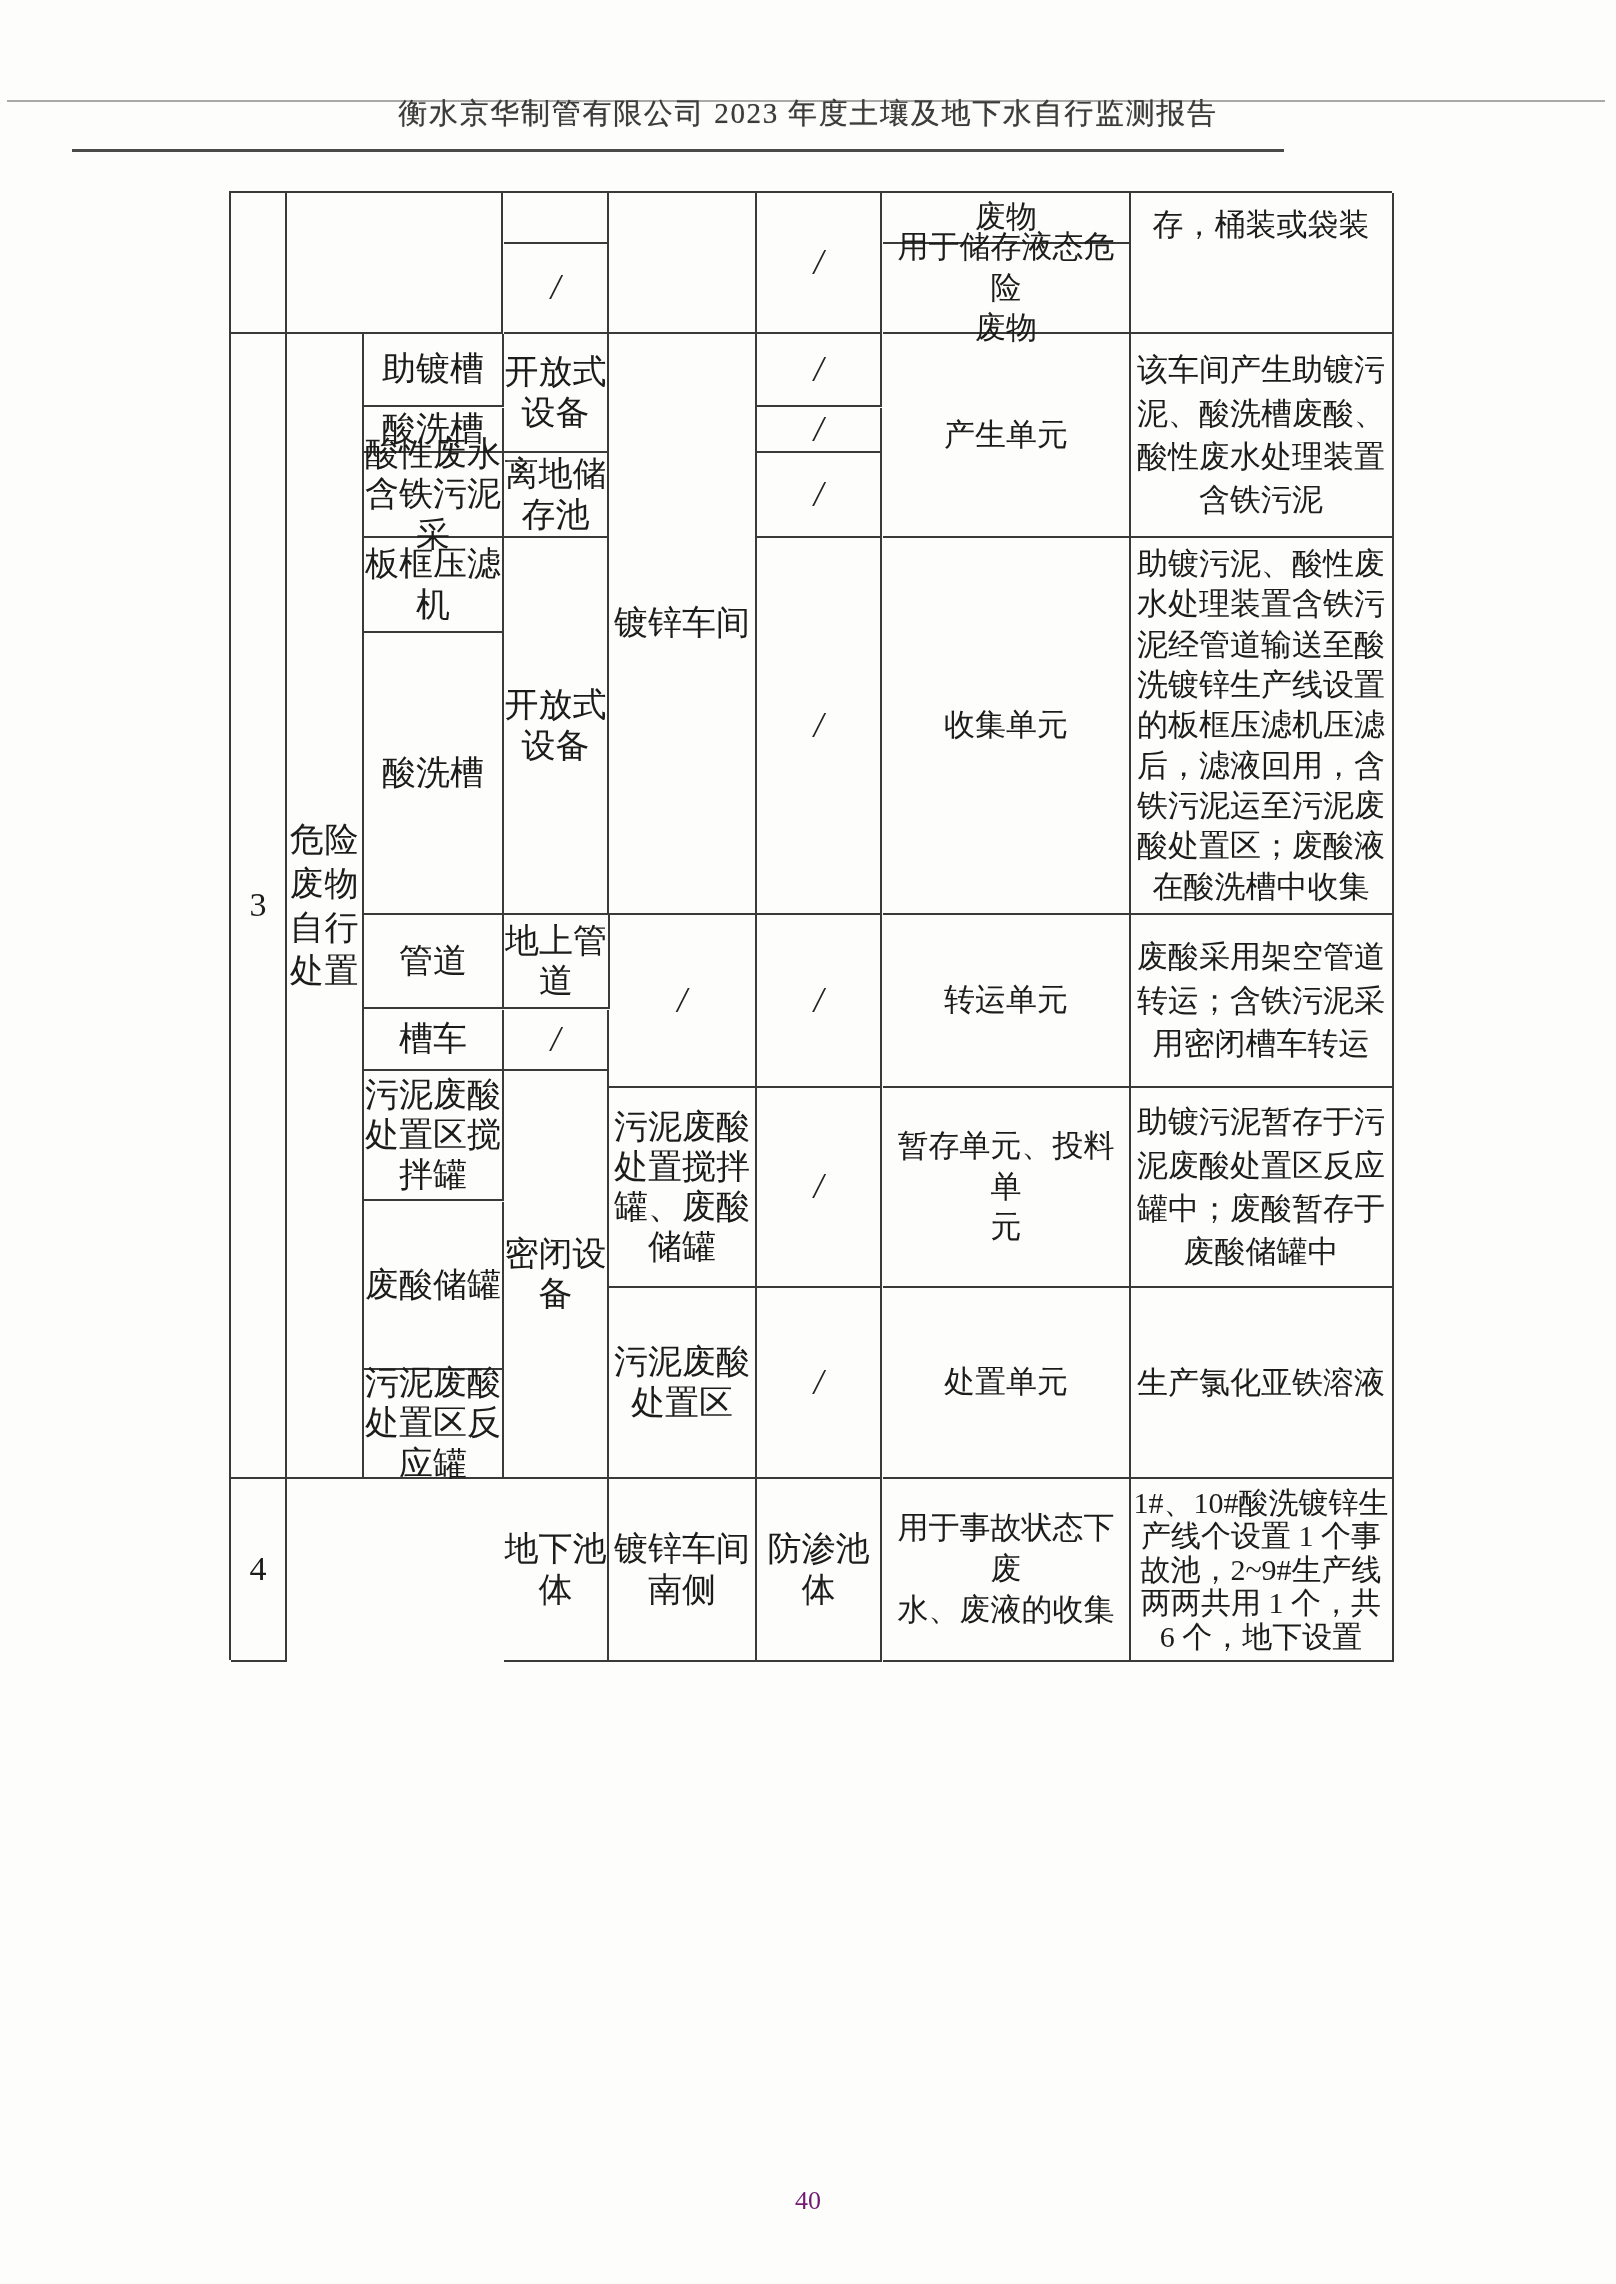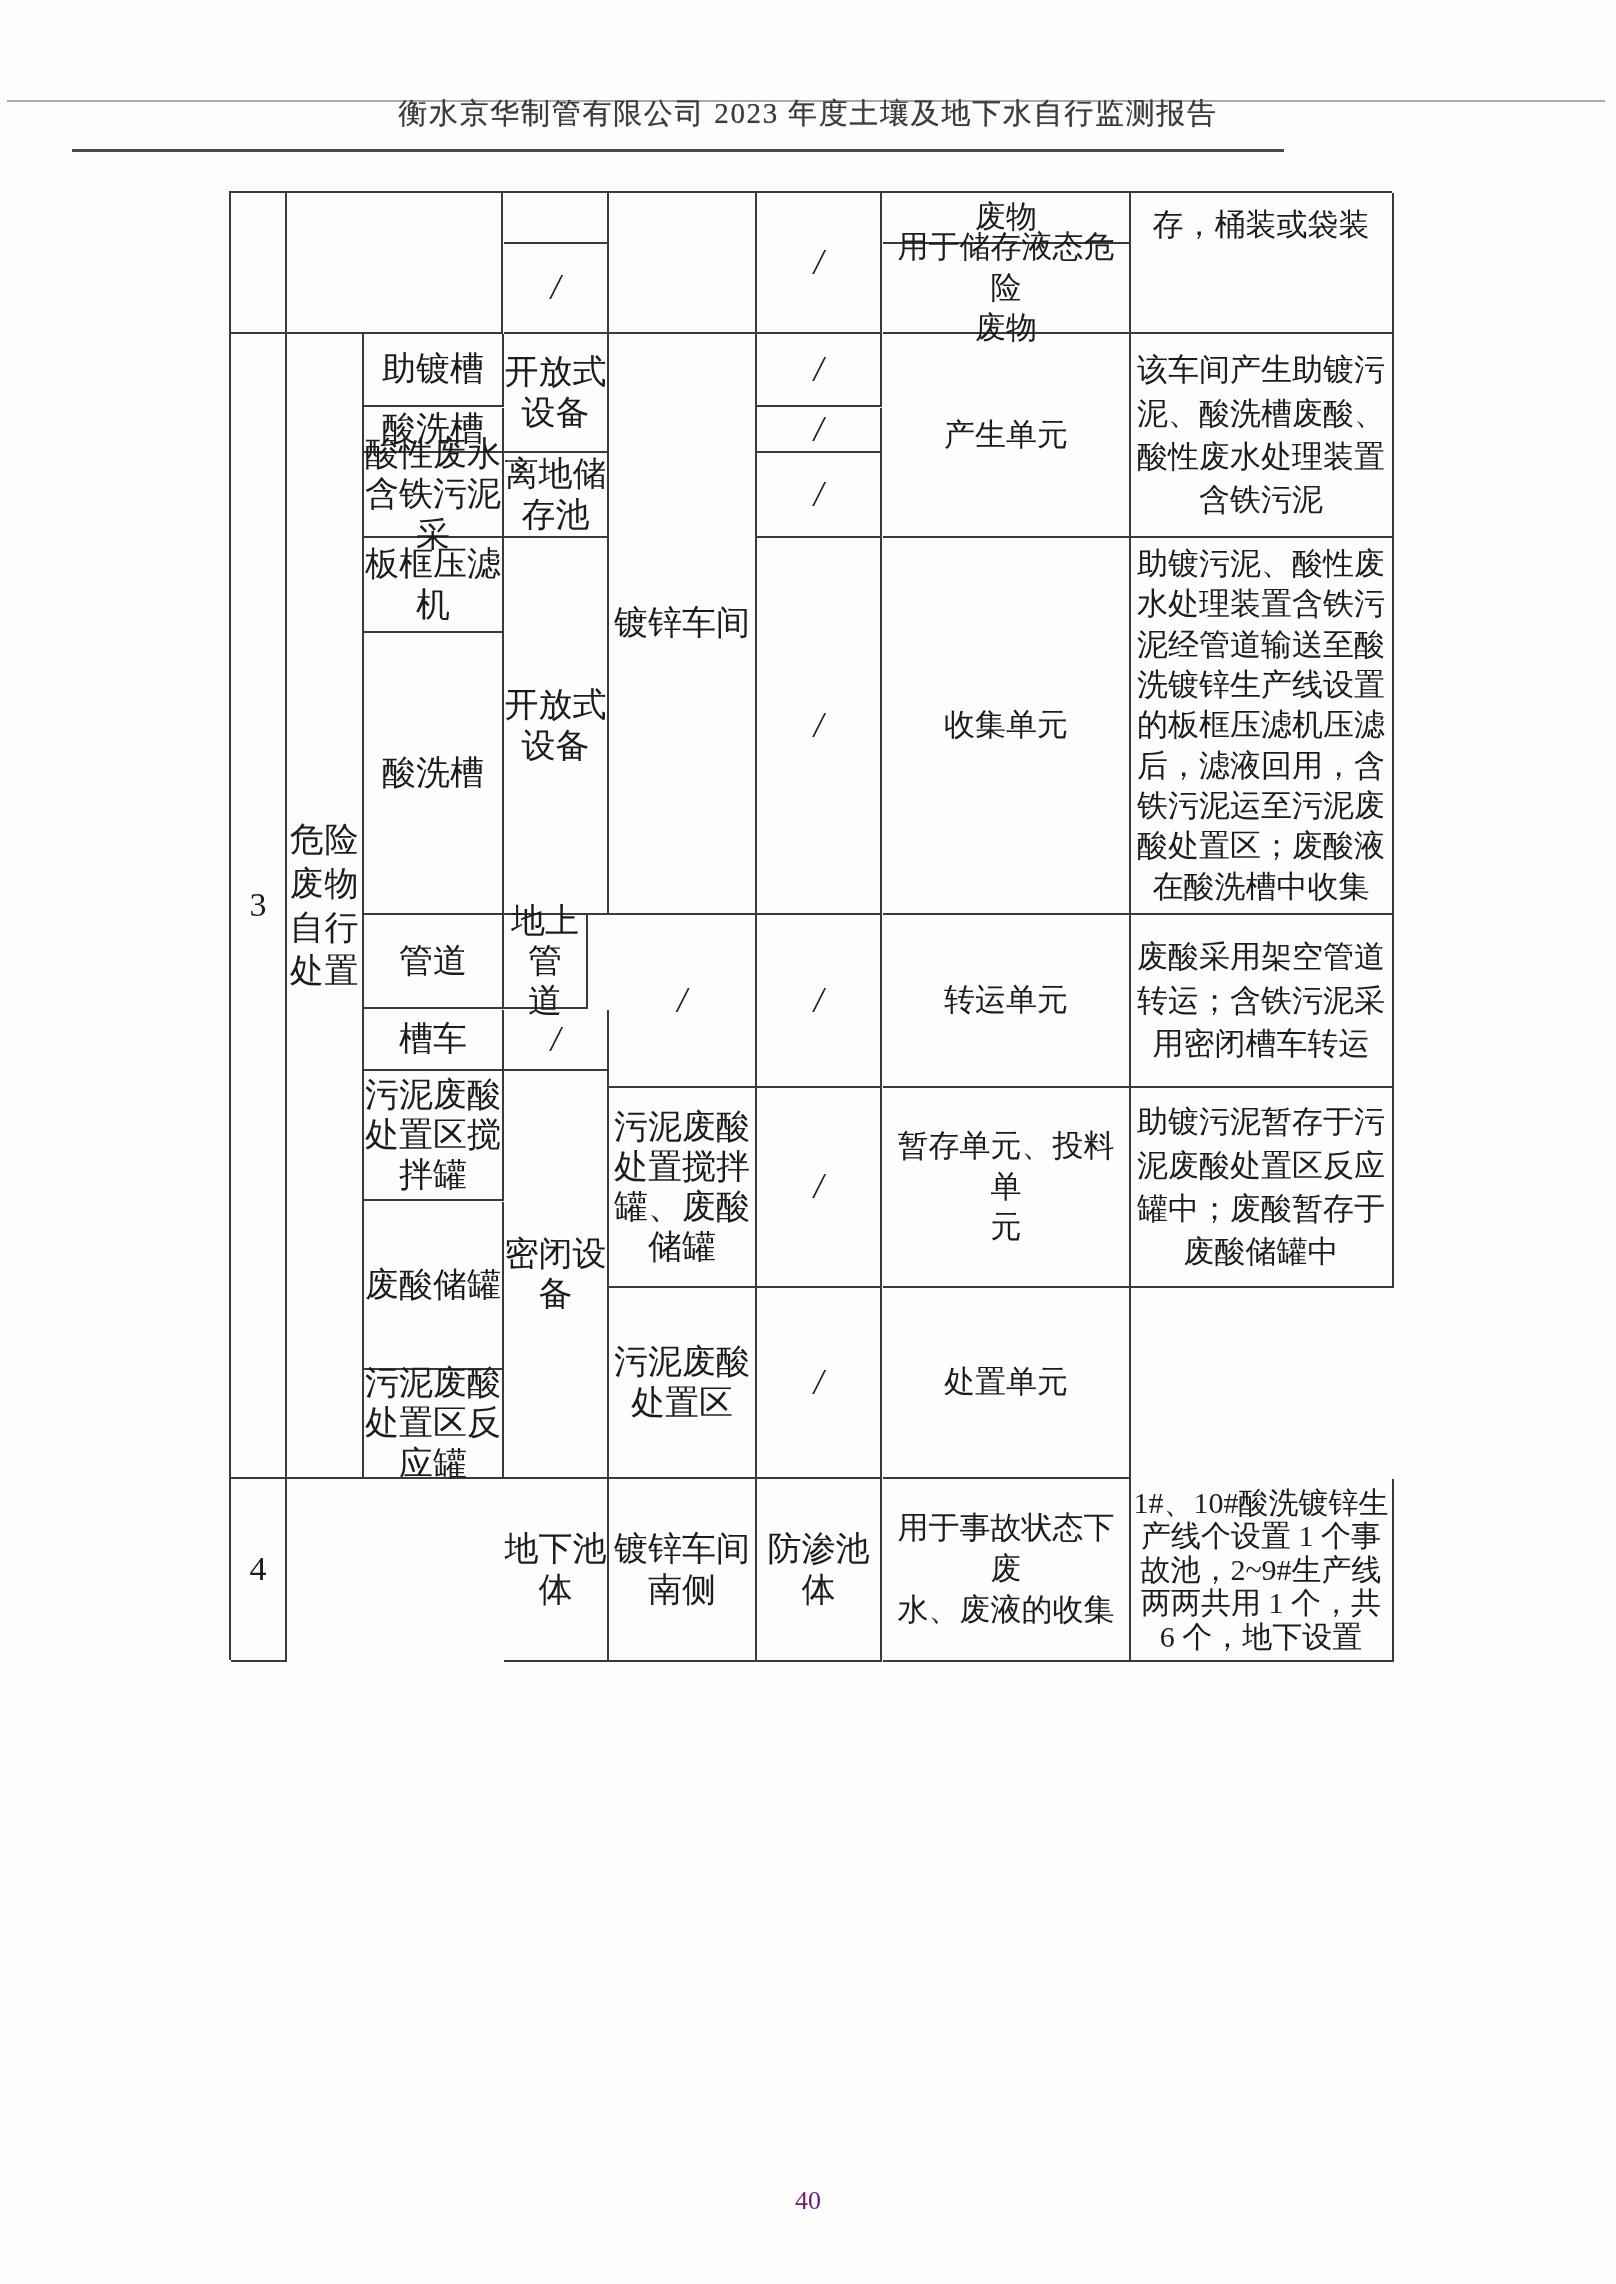--- a/index.html
+++ b/index.html
@@ -86,21 +86,21 @@
   <div class="cell" style="left:133px;top:1177px;width:140px;height:109px;">污泥废酸
 处置区反
 应罐</div>
 
   <div class="cell" style="left:273px;top:141px;width:105px;height:119px;">开放式
 设备</div>
   <div class="cell" style="left:273px;top:260px;width:105px;height:85px;">离地储
 存池</div>
   <div class="cell" style="left:273px;top:345px;width:105px;height:377px;">开放式
 设备</div>
-  <div class="cell" style="left:273px;top:722px;width:84px;height:94px;">地上管
+  <div class="cell" style="left:273px;top:722px;width:106px;height:94px;">地上管
 道</div>
   <div class="cell slash" style="left:273px;top:817px;width:105px;height:61px;">/</div>
   <div class="cell" style="left:273px;top:878px;width:105px;height:408px;">密闭设
 备</div>
 
   <div class="cell" style="left:378px;top:141px;width:148px;height:581px;">镀锌车间</div>
   <div class="cell slash" style="left:378px;top:722px;width:148px;height:173px;">/</div>
   <div class="cell" style="left:378px;top:895px;width:148px;height:200px;">污泥废酸
 处置搅拌
 罐、废酸
@@ -136,20 +136,21 @@
 铁污泥运至污泥废
 酸处置区；废酸液
 在酸洗槽中收集</div>
   <div class="cell desc" style="left:899px;top:722px;width:264px;height:173px;">废酸采用架空管道
 转运；含铁污泥采
 用密闭槽车转运</div>
   <div class="cell desc" style="left:899px;top:895px;width:264px;height:200px;">助镀污泥暂存于污
 泥废酸处置区反应
 罐中；废酸暂存于
 废酸储罐中</div>
+  <div class="cell desc" style="left:899px;top:1095px;width:264px;height:191px;">生产氯化亚铁溶液</div>
 
   <div class="cell" style="left:0;top:1286px;width:56px;height:183px;">4</div>
   <div class="cell" style="left:273px;top:1286px;width:105px;height:183px;">地下池
 体</div>
   <div class="cell" style="left:378px;top:1286px;width:148px;height:183px;">镀锌车间
 南侧</div>
   <div class="cell" style="left:526px;top:1286px;width:125px;height:183px;">防渗池
 体</div>
   <div class="cell unit" style="left:652px;top:1286px;width:248px;height:183px;">用于事故状态下废
 水、废液的收集</div>

